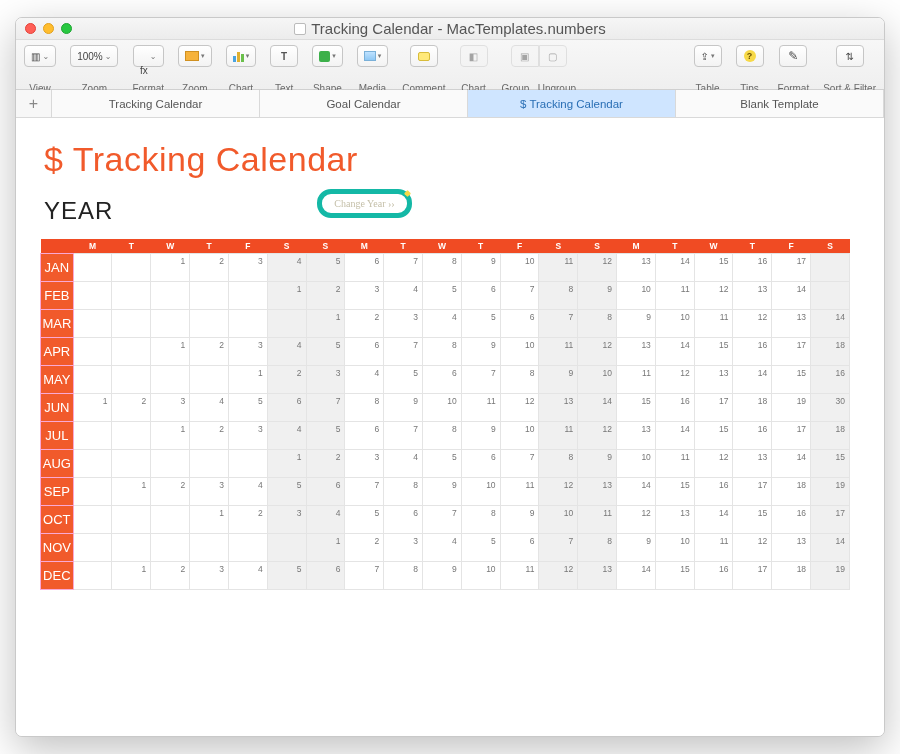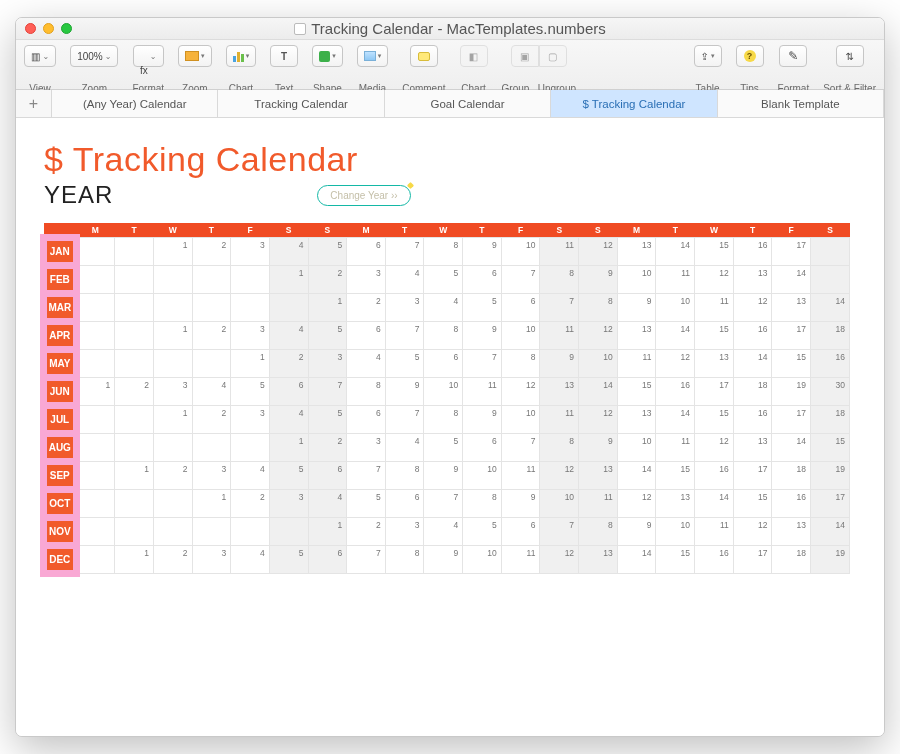--- a/index.html
+++ b/index.html
@@ -124,26 +124,27 @@
     flex:1;overflow:hidden;
     background:#fff;
     padding:22px 20px 10px 24px;
     position:relative;
   }
   .doc-title{
     font-size:34px;font-weight:400;color:var(--accent-text);
     letter-spacing:.5px;margin:0 0 2px 4px;
   }
   .year-row{display:flex;align-items:center;gap:14px;margin:0 0 14px 4px;}
-  .year-label{font-size:24px;font-weight:400;color:#222;letter-spacing:1px;}
+  .year-label{font-size:24px;font-weight:400;color:#222;letter-spacing:1px;margin-top:16px;}
   .change-year{
-    border:1px solid #14b8a6;border-radius:14px;
+    border:5px solid #14b8a6;border-radius:14px;
     padding:4px 12px;font-size:10px;color:#c4bfa8;
     background:#fff;cursor:pointer;margin-left:190px;
     position:relative;
+    font-family:Liberation Serif, serif;
   }
   .change-year::after{
     content:"";position:absolute;top:-3px;right:-3px;width:5px;height:5px;
     background:#f7d948;border-radius:1px;transform:rotate(45deg);
   }
   
   .cal{
     width:810px;
     border-collapse:collapse;
     font-size:9px;color:#666;
@@ -162,22 +163,22 @@
     vertical-align:top;
     background:#fff;
   }
   .cal tbody td .num{
     display:block;text-align:right;
     padding:2px 4px 0 0;
     font-size:8.5px;color:#777;
   }
   .cal tbody th.month{
     background:var(--accent);color:#fff;
-    width:32px;font-size:10px;font-weight:700;
-    border:7px solid #f9a8d4;
+    width:32px;font-size:13px;font-weight:400;
+    border:1px solid #f9a8d4;
   }
   .cal tbody td.weekend{background:var(--weekend-col);}
 </style>
 </head>
 <body>
 
 <div class="window">
 
   <div class="titlebar">
     <div class="traffic">
@@ -337,21 +338,20 @@
       <div class="tbtn solo">
             <span>⇅</span>
           </div>
     </div>
         <div class="tlabel">Sort &amp; Filter</div>
       </div>
   </div>
 
   <div class="sheettabs">
     <div class="addtab">+</div>
-    <div class="stab">(Any Year) Calendar</div>
     <div class="stab">Tracking Calendar</div>
     <div class="stab">Goal Calendar</div>
     <div class="stab active">$ Tracking Calendar</div>
     <div class="stab">Blank Template</div>
   </div>
 
   <div class="canvas">
     <h1 class="doc-title">$ Tracking Calendar</h1>
     <div class="year-row">
       <div class="year-label">YEAR</div>

